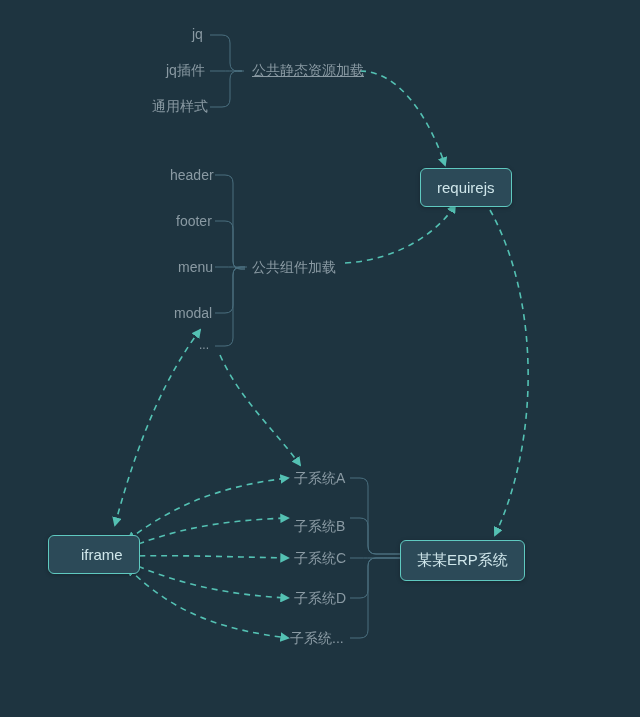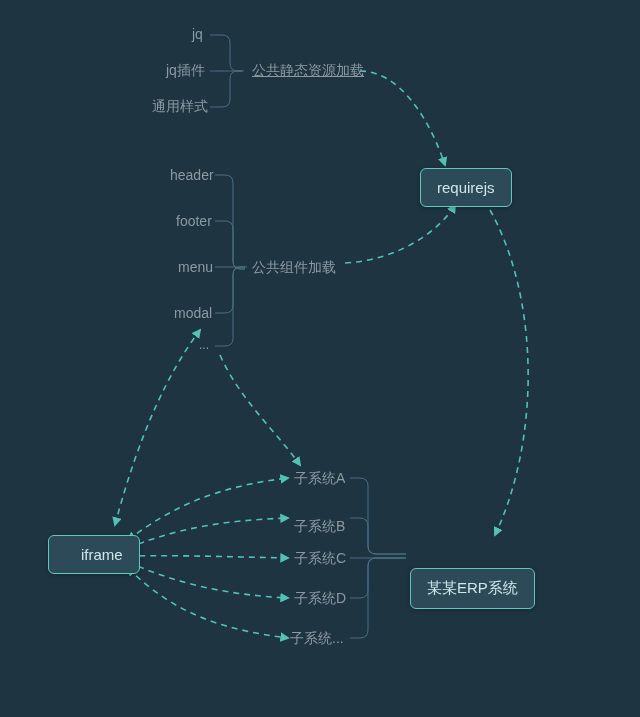--- a/index.html
+++ b/index.html
@@ -100,15 +100,15 @@
 <span class="label" style="left:252px; top:259px;">公共组件加载</span>
 
 <span class="label" style="left:294px; top:470px;">子系统A</span>
 <span class="label" style="left:294px; top:510px;margin-top:8px;">子系统B</span>
 <span class="label" style="left:294px; top:550px;">子系统C</span>
 <span class="label" style="left:294px; top:590px;">子系统D</span>
 <span class="label" style="left:290px; top:630px;">子系统...</span>
 
 <div class="box" style="left:48px;  top:535px;padding-left:32px;">iframe</div>
 <div class="box" style="left:420px; top:168px;">requirejs</div>
-<div class="box" style="left:410px; top:540px;margin-top:28px;">某某ERP系统</div>
+<div class="box" style="left:400px; top:540px;">某某ERP系统</div>
 
 </div>
 
 </body></html>

